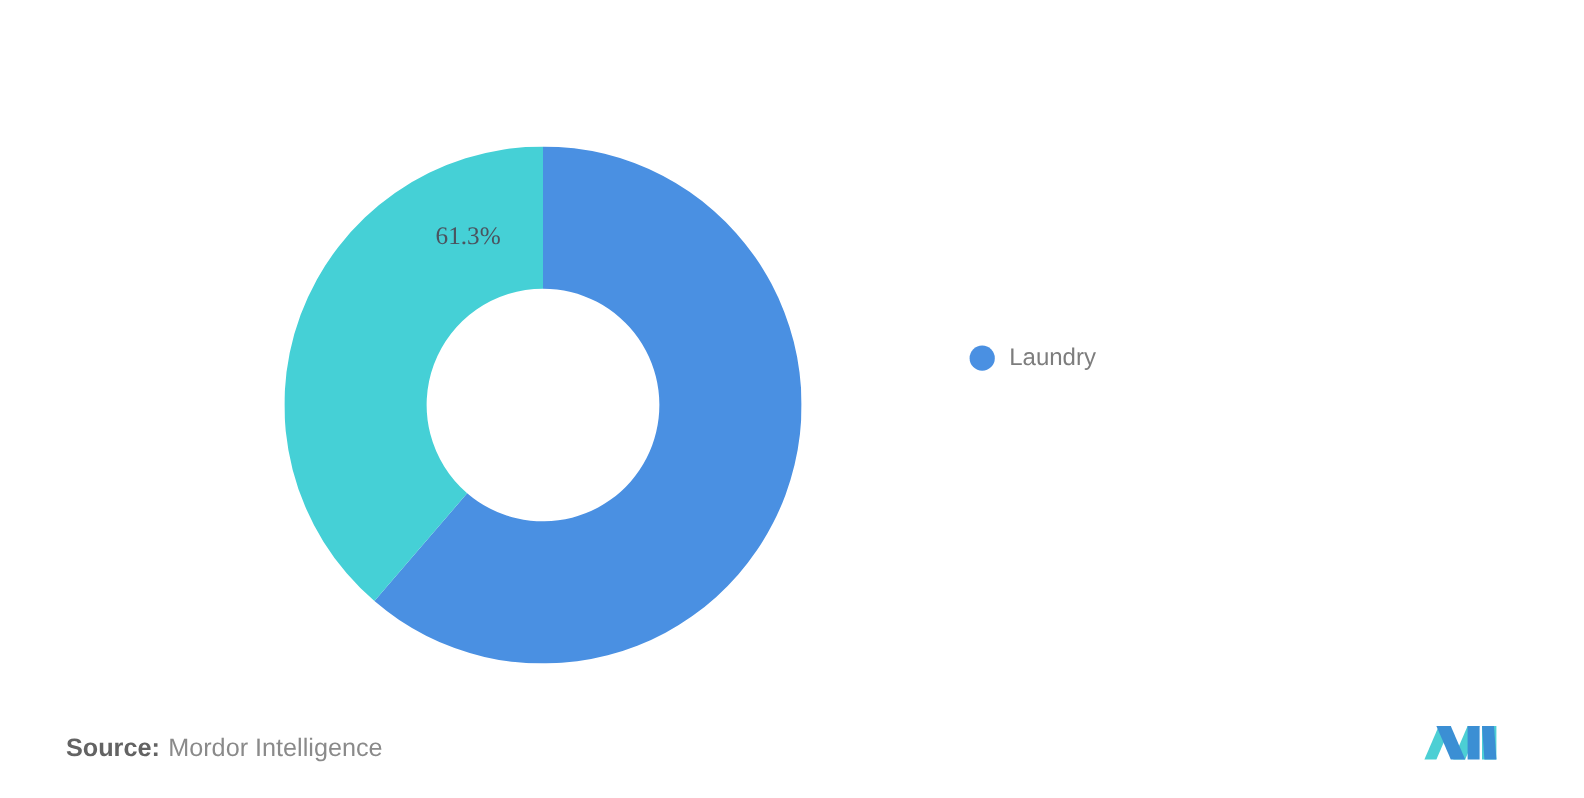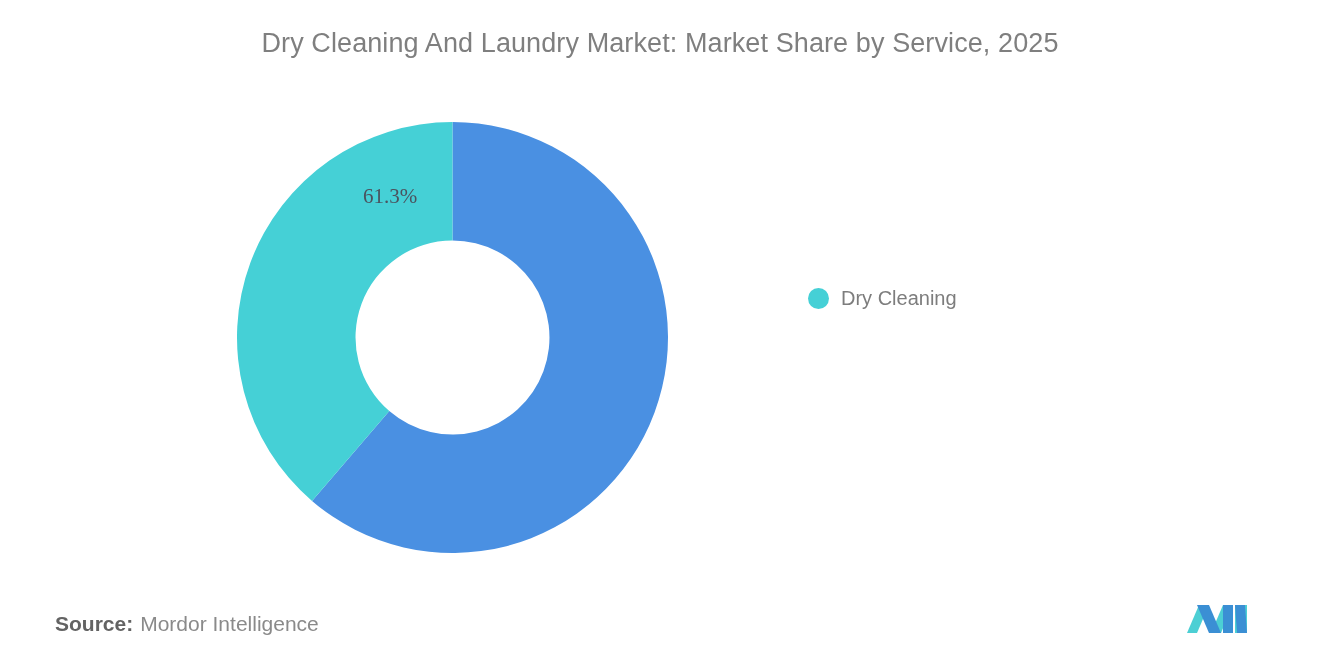--- a/index.html
+++ b/index.html
@@ -107,36 +107,35 @@
     width: 68px;
     height: 40px;
   }
   #brand-logo svg { display: block; }
 </style>
 </head>
 <body>
 
 <div id="page">
 
-  <div id="chart-title">Dry Cleaning And Laundry Market: Market Share by Service, 2025</div>
 
   <div id="donut-wrap">
     <svg id="donut-svg" viewBox="0 0 431 431">
 
       <path id="slice-laundry" fill="#4a90e2" d="M 215.5 0 A 215.5 215.5 0 1 1 75.0298321976606 378.92699274471954 L 152.28842448894727 289.04214673512377 A 96.97500000000001 96.97500000000001 0 1 0 215.5 118.52499999999999 Z"></path>
 
       <path id="slice-drycleaning" fill="#45d0d6" d="M 75.0298321976606 378.92699274471954 A 215.5 215.5 0 0 1 215.49999999999997 0 L 215.49999999999997 118.52499999999999 A 96.97500000000001 96.97500000000001 0 0 0 152.28842448894727 289.04214673512377 Z"></path>
     </svg>
     <div id="slice-label-laundry">61.3%</div>
   </div>
 
   <div id="legend">
     <div class="legend-row">
-      <span class="legend-swatch" id="swatch-1" style="background: rgb(69, 208, 214);"></span>
-      <span class="legend-label">Dry Cleaning</span>
+      <span class="legend-swatch" id="swatch-0" style="background: rgb(74, 144, 226);"></span>
+      <span class="legend-label">Laundry</span>
     </div>
   </div>
 
   <div id="source-line">
     <span id="source-key">Source:</span><span id="source-value">Mordor Intelligence</span>
   </div>
 
   <div id="brand-logo">
     <svg viewBox="0 0 68 40" width="68" height="40" aria-hidden="true">
 

